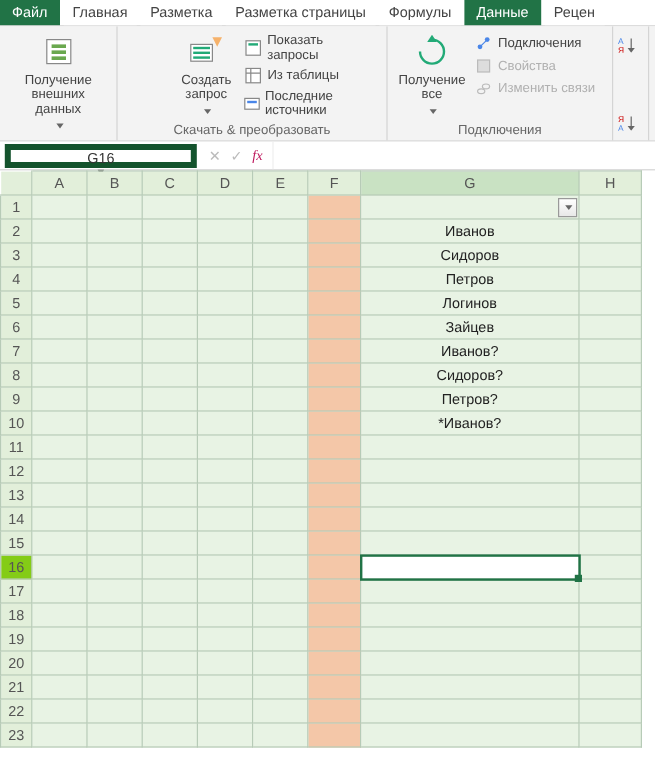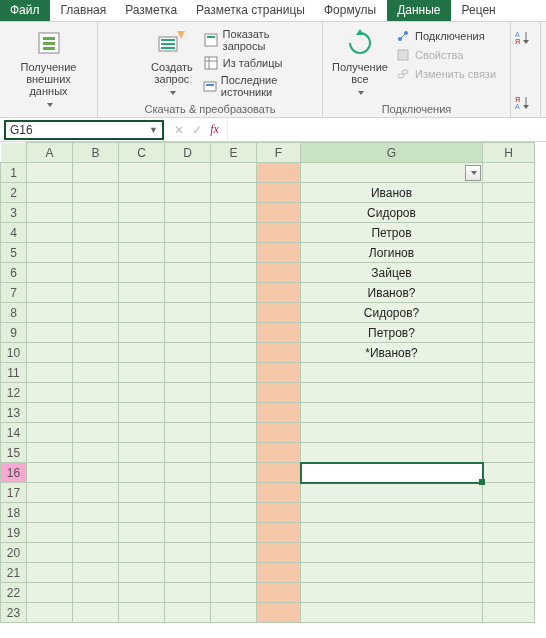--- a/index.html
+++ b/index.html
@@ -20,21 +20,21 @@
   .big-btn .icon-box { width: 32px; height: 32px; margin-bottom: 2px; display:flex; align-items:center; justify-content:center; }
   .big-btn .lbl { font-size: 11px; line-height: 12px; color: #444; text-align:center; }
   .small-btn { display: flex; align-items: center; font-size: 11px; color: #444; padding: 1px 0; cursor: default; }
   .small-btn.disabled { color: #b0b0b0; }
   .small-btn .ic { width: 16px; height: 16px; margin-right: 4px; display:inline-flex; align-items:center; justify-content:center; }
   .stack { display: flex; flex-direction: column; gap: 1px; padding-top: 2px; }
   .hstack { display:flex; align-items:flex-start; gap:6px; }
 
   
   .formula-row { display: flex; align-items: center; border-bottom: 1px solid #d4d4d4; height: 24px; background: #fff; }
-  .name-box { width: 160px; border: 2px solid #14532d; height: 20px; margin: 2px 2px 2px 4px; display: flex; align-items: center; justify-content: space-between; padding: 0 4px; font-size: 12px; color:#333; }
+  .name-box { width: 160px; border: 5px solid #14532d; height: 20px; margin: 2px 2px 2px 4px; display: flex; align-items: center; justify-content: space-between; padding: 0 4px; font-size: 12px; color:#333;flex-direction:column; }
   .name-box .dd { font-size: 9px; color: #666; }
   .fx-btns { display: flex; align-items: center; gap: 8px; padding: 0 8px; color: #bbb; }
   .fx-btns span { font-size: 12px; }
   .fx-label { color: #be185d; font-style: italic; font-family: Liberation Serif, serif; font-size: 13px; }
   .formula-input { flex: 1; border-left: 1px solid #eee; height: 100%; padding: 3px 6px; }
 
   
   .grid-wrap { position: relative; }
   table.grid { border-collapse: collapse; table-layout: fixed; }
   .grid th, .grid td { border: 1px solid #b7cbb7; font-size: 12px; }
@@ -43,21 +43,21 @@
   .grid tbody th { background: #e2efda; width: 26px; text-align: center; font-weight: normal; color: #555; height: 20px; }
   .grid td { background: #e8f3e4; height: 20px; text-align: center; color: #222; }
   .grid td.colF { background: #f4c7a8; }
   .grid td.colG { width: 180px; }
   .col-A,.col-B,.col-C,.col-D,.col-E { width:46px; }
   .col-F { width: 44px; }
   .col-G { width: 182px; }
   .col-H { width: 52px; }
 
   .grid thead th.active-col { background: #c9e2c3; }
-  .grid tbody th.active-row { background: #f9a8d4; }
+  .grid tbody th.active-row { background: #84cc16; }
   .grid td.active-cell { background: #fff; outline: 2px solid #217346; outline-offset: -1px; position: relative; }
   .active-cell::after { content:""; position:absolute; right:-3px; bottom:-3px; width:6px; height:6px; background:#217346; }
 
   .filter-btn { position: absolute; width: 16px; height: 16px; border: 1px solid #999; background: linear-gradient(#fff,#e8e8e8); top: 22px; left: 480px; display:flex; align-items:center; justify-content:center; font-size:9px; color:#555; }
   .dd-arrow::after { content: ""; display: inline-block; border-left:3px solid transparent; border-right:3px solid transparent; border-top:4px solid #666; margin-left:2px; vertical-align:middle;}
 </style>
 </head>
 <body>
 
 <div class="tabs">

